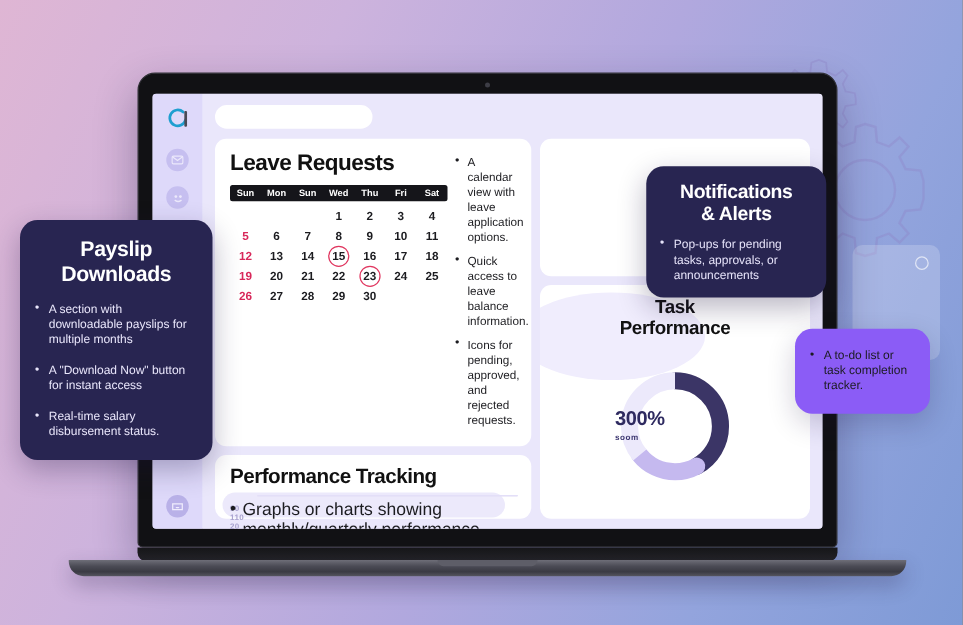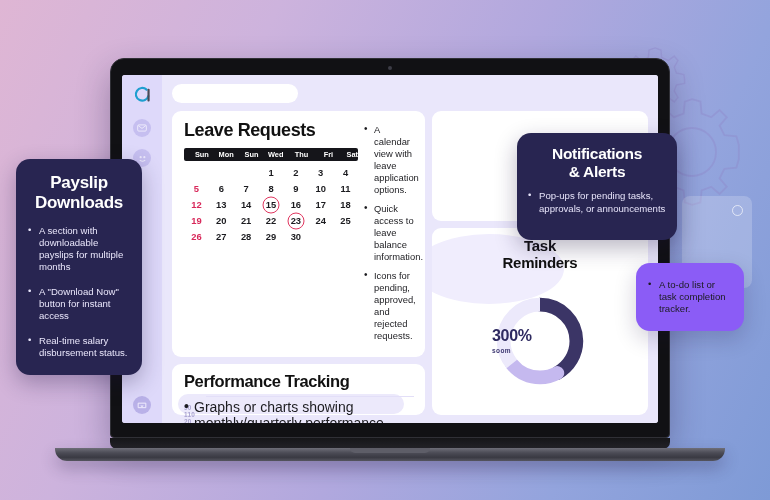--- a/index.html
+++ b/index.html
@@ -67,21 +67,21 @@
 
   .panel { background:#fff; border-radius: 9px; }
 
   
   .leave-panel { display:flex; padding: 9px 10px 8px 12px; gap: 6px; }
   .leave-left { flex: 0 0 174px; }
   .panel-title { font-size: 18px; font-weight: 700; letter-spacing: -.4px; color:#111; }
   .cal { margin-top: 7px; }
   .cal-head { background:#15151a; border-radius: 2px; display:grid;
               grid-template-columns: repeat(7,1fr); padding: 2px 0; }
-  .cal-head div { color:#fff; font-size: 7.4px; font-weight:700; text-align:right; }
+  .cal-head div { color:#fff; font-size: 7.4px; font-weight:700; text-align:center; }
   .cal-body { display:grid; grid-template-columns: repeat(7,1fr); row-gap: 1px; margin-top: 4px; }
   .cal-cell { height: 15px; display:flex; align-items:center; justify-content:center;
               font-size: 9.4px; font-weight:700; color:#1b1b1f; position:relative; }
   .cal-cell.sun { color:#d8285a; }
   .cal-cell.ring::after { content:""; position:absolute; left:50%; top:50%;
       transform:translate(-50%,-50%); width:15px; height:15px; border-radius:50%;
       border:1.3px solid #e0365f; }
   .cal-cell.empty { color:transparent; }
 
   .bullets { flex:1; padding-top: 4px; min-width:0; }
@@ -131,26 +131,26 @@
   
   .ov { position:absolute; border-radius: 14px; }
   .ov-dark { background:#282551; color:#fff;
              box-shadow: 0 8px 22px rgba(25,15,60,.30); }
   .ov-light { background:#8b5cf6; color:#1b1b20;
               box-shadow: 0 8px 22px rgba(25,15,60,.20); }
   .ov h3 { font-size: 17px; font-weight:700; text-align:center; line-height:20px; letter-spacing:-.3px; }
   .ov ul li { list-style:none; position:relative; padding-left: 11px; }
   .ov ul li::before { content:"•"; position:absolute; left:0; top:-1px; }
 
-  .card-payslip { left: 16px; top: 159px; width: 126px; padding: 14px 12px 16px 12px; }
+  .card-payslip { left: 16px; top: 176px; width: 154px; padding: 14px 12px 16px 12px; }
   .card-payslip ul { margin-top: 12px; }
   .card-payslip ul li { font-size: 9.6px; line-height: 12px; margin-bottom: 13px; color:#e9e6fb; }
   .card-payslip ul li:last-child { margin-bottom:0; }
 
-  .card-notif { left: 517px; top: 133px; width: 160px; padding: 12px 11px 25px 11px; }
+  .card-notif { left: 517px; top: 133px; width: 144px; padding: 12px 11px 10px 11px; }
   .card-notif h3 { font-size: 15.5px; line-height: 18px; }
   .card-notif ul { margin-top: 9px; }
   .card-notif ul li { font-size: 9.6px; line-height: 12.5px; color:#e6e3f9; }
 
   .card-task-text { left: 636px; top: 263px; width: 108px; padding: 16px 10px 16px 12px; }
   .card-task-text ul li { font-size: 9.6px; line-height: 12px; margin-bottom: 26px; }
   .card-task-text ul li:last-child { margin-bottom: 0; }
 </style>
 </head>
 <body>
@@ -318,21 +318,21 @@
               <div class="perf-foot">Graphs or charts showing monthly/quarterly performance</div>
             </div>
           </div>
 
           <div class="col-right">
             <div class="panel" style="height:110px"></div>
             <div class="panel task-panel">
               <span class="blob"></span>
               <div class="task-title">
                 <span>Task</span><br>
-                <span>Reminders</span>
+                <span>Performance</span>
               </div>
               <div class="donut-wrap">
                 <div class="donut">
                   <svg width="96" height="96" viewBox="0 0 42 42" id="donut-svg">
                       <circle cx="21" cy="21" r="15.9155" fill="#fff"></circle>
                       <circle cx="21" cy="21" r="15.9155" fill="none" stroke="#3b3566" stroke-width="6" stroke-dasharray="42.00001501769501 58.000020738721695" stroke-dashoffset="0" stroke-linecap="round"></circle>
                       <circle cx="21" cy="21" r="15.9155" fill="none" stroke="#c5b9ef" stroke-width="6" stroke-dasharray="22.000007866411675 78.00002789000503" stroke-dashoffset="-42.00001501769501" stroke-linecap="round"></circle>
                       <circle cx="21" cy="21" r="15.9155" fill="none" stroke="#ece9fb" stroke-width="6" stroke-dasharray="36.000012872310016 64.0000228841067" stroke-dashoffset="-64.00002288410668" stroke-linecap="butt"></circle>
                     </svg>
                   <div class="donut-label">

